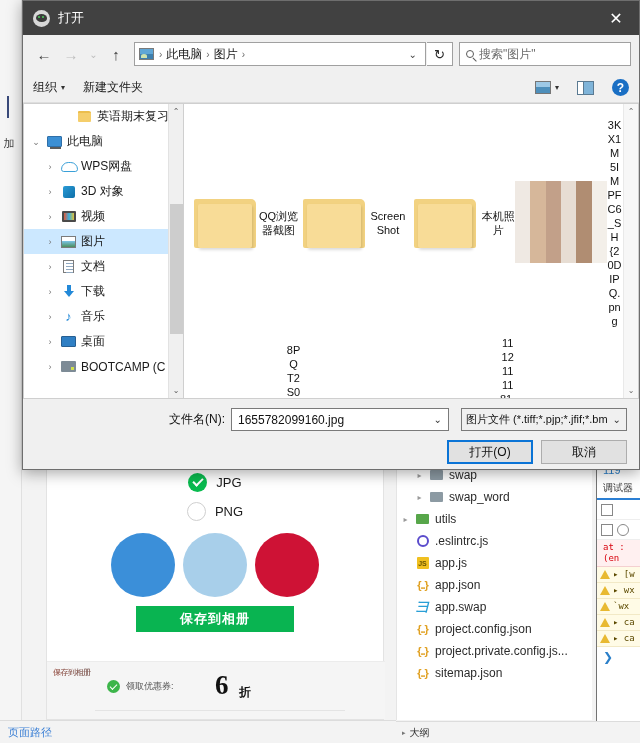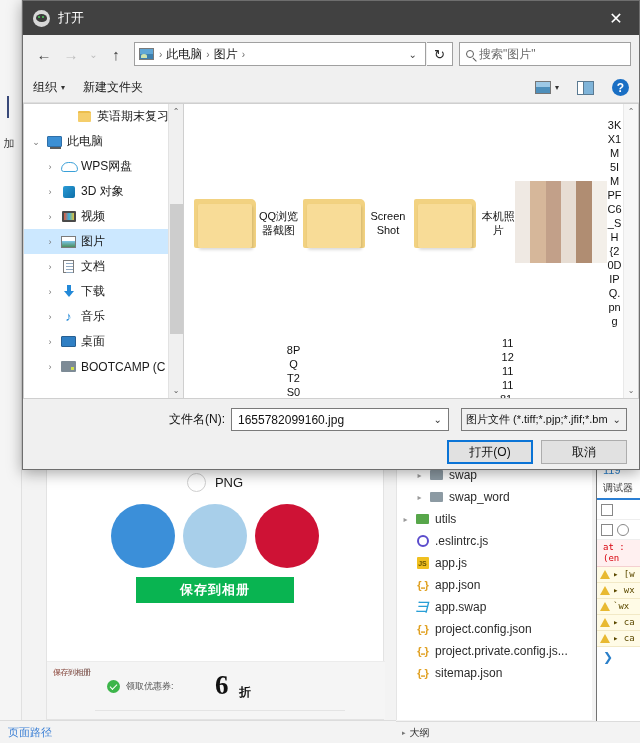--- a/index.html
+++ b/index.html
@@ -429,20 +429,24 @@
 <div id="root">
 
   <div class="bg-app">
 
     <div class="bg-leftstrip">
       <div class="vline"></div>
       <div class="vglyph">加</div>
     </div>
 
     <div class="sim-panel">
+      <div class="sim-opt">
+        <span class="radio-on"></span>
+        <span class="lbl">JPG</span>
+      </div>
       <div class="sim-opt">
         <span class="radio-off"></span>
         <span class="lbl">PNG</span>
       </div>
       <div class="circles">
         <div class="circ" id="sw0" style="background: rgb(59, 143, 217);"></div>
         <div class="circ" id="sw1" style="background: rgb(168, 207, 234);"></div>
         <div class="circ" id="sw2" style="background: rgb(206, 18, 53);"></div>
       </div>
       <div class="sim-btn">保存到相册</div>

